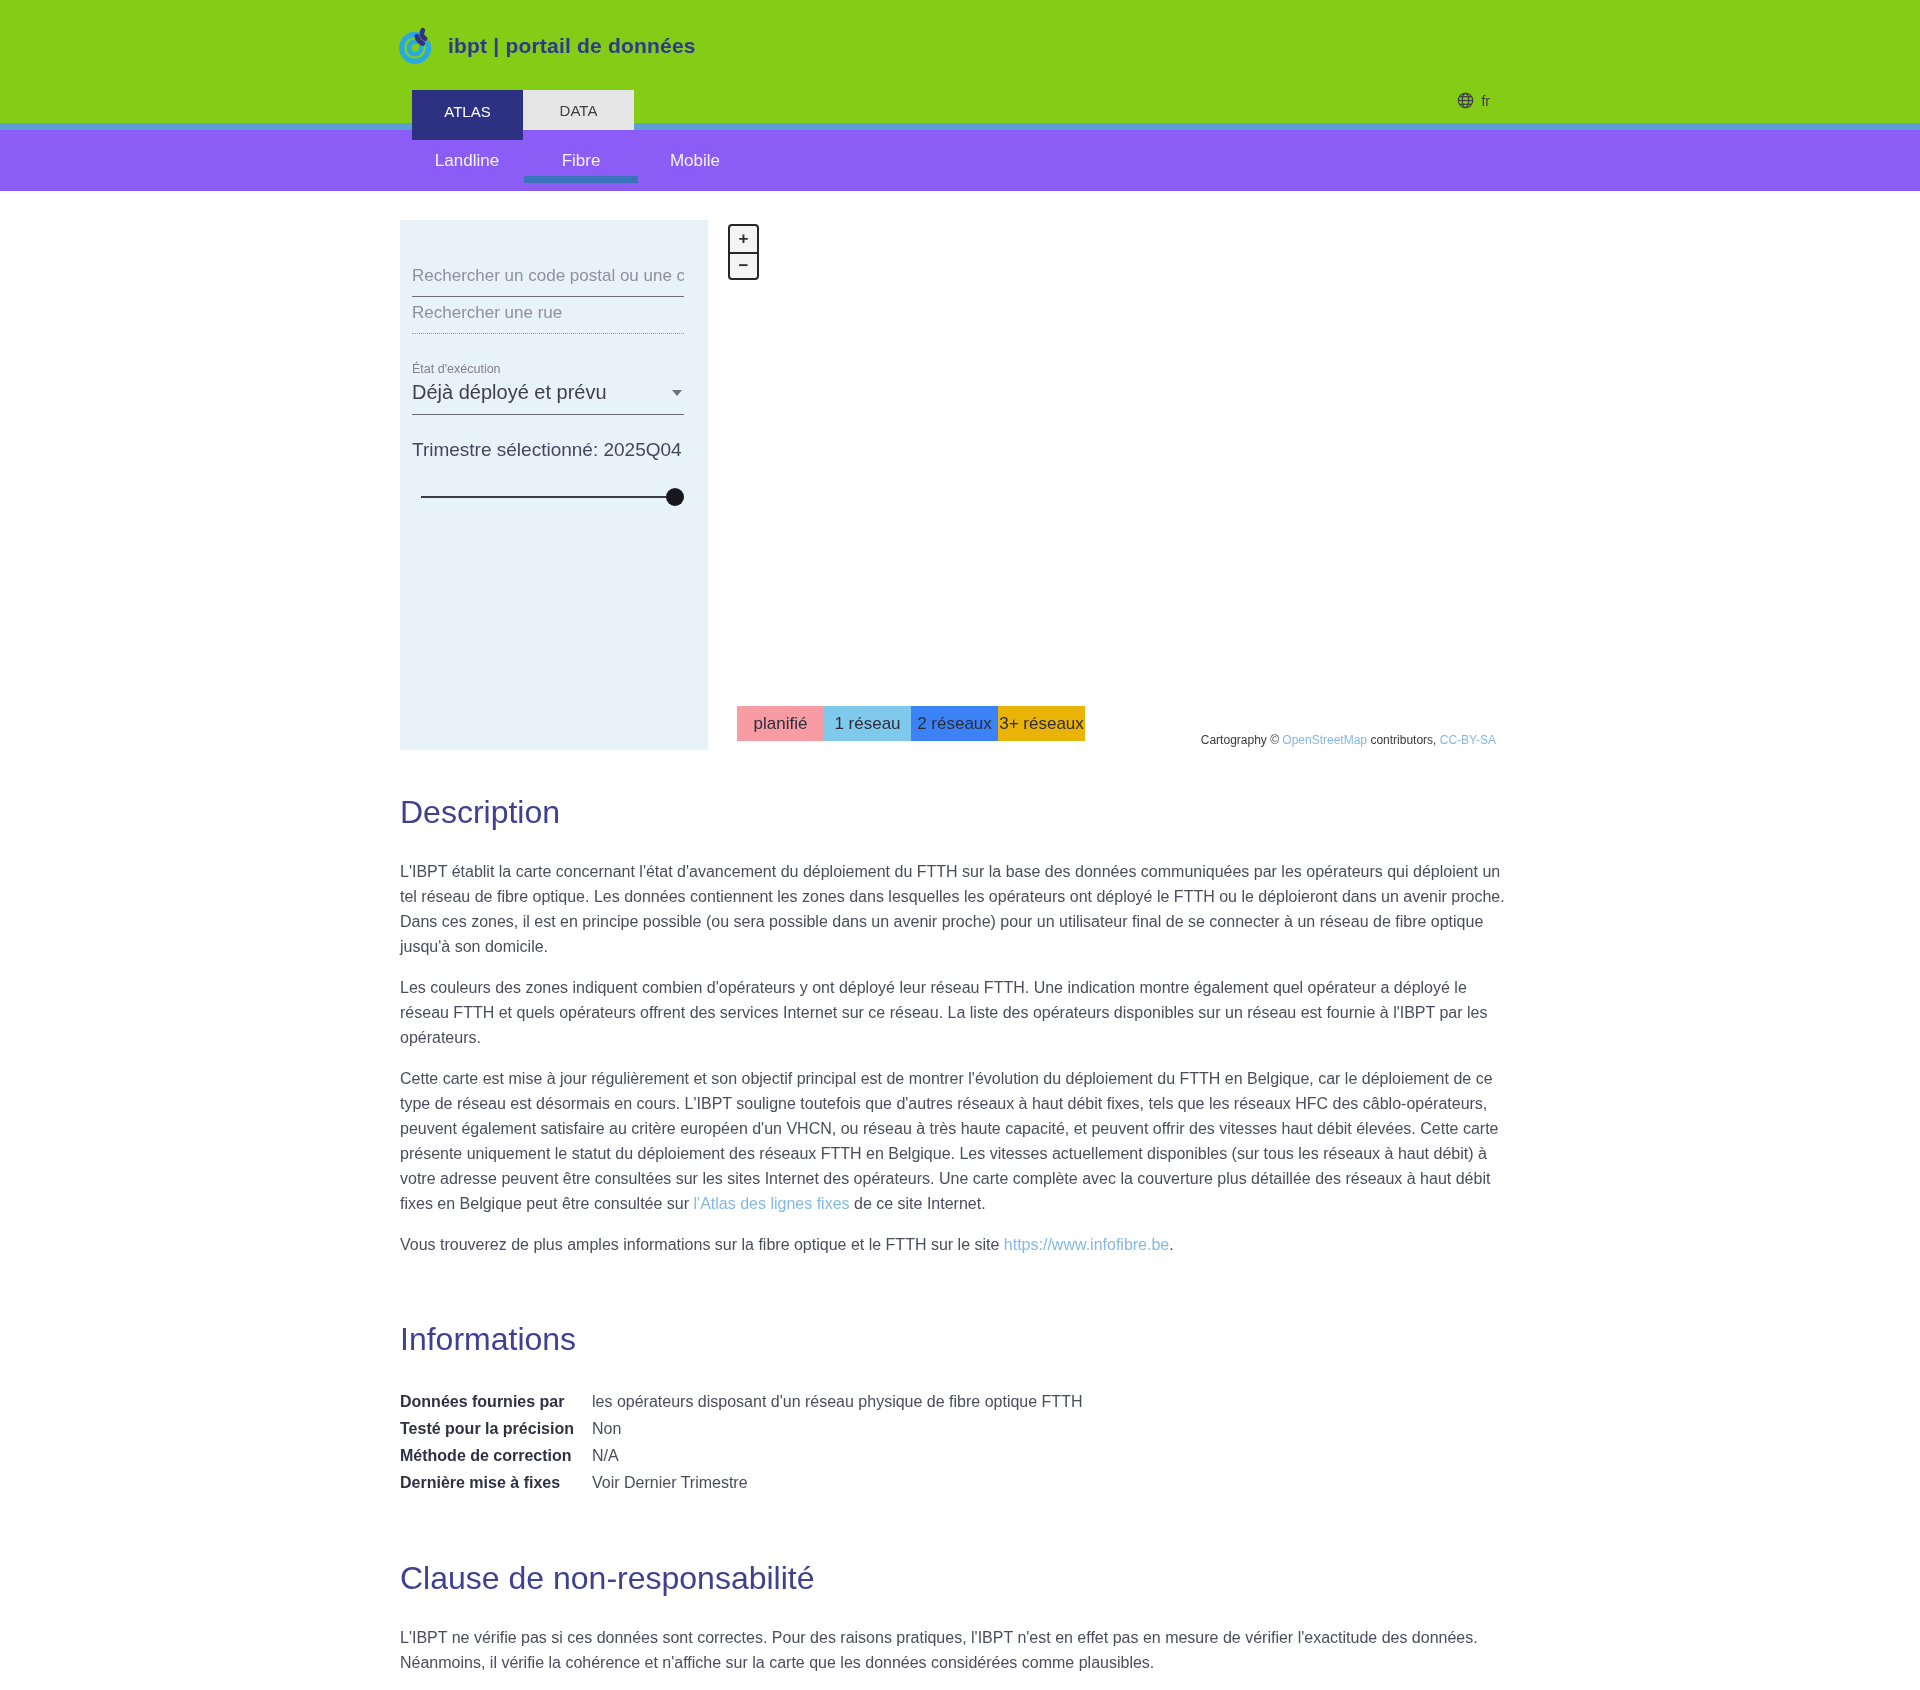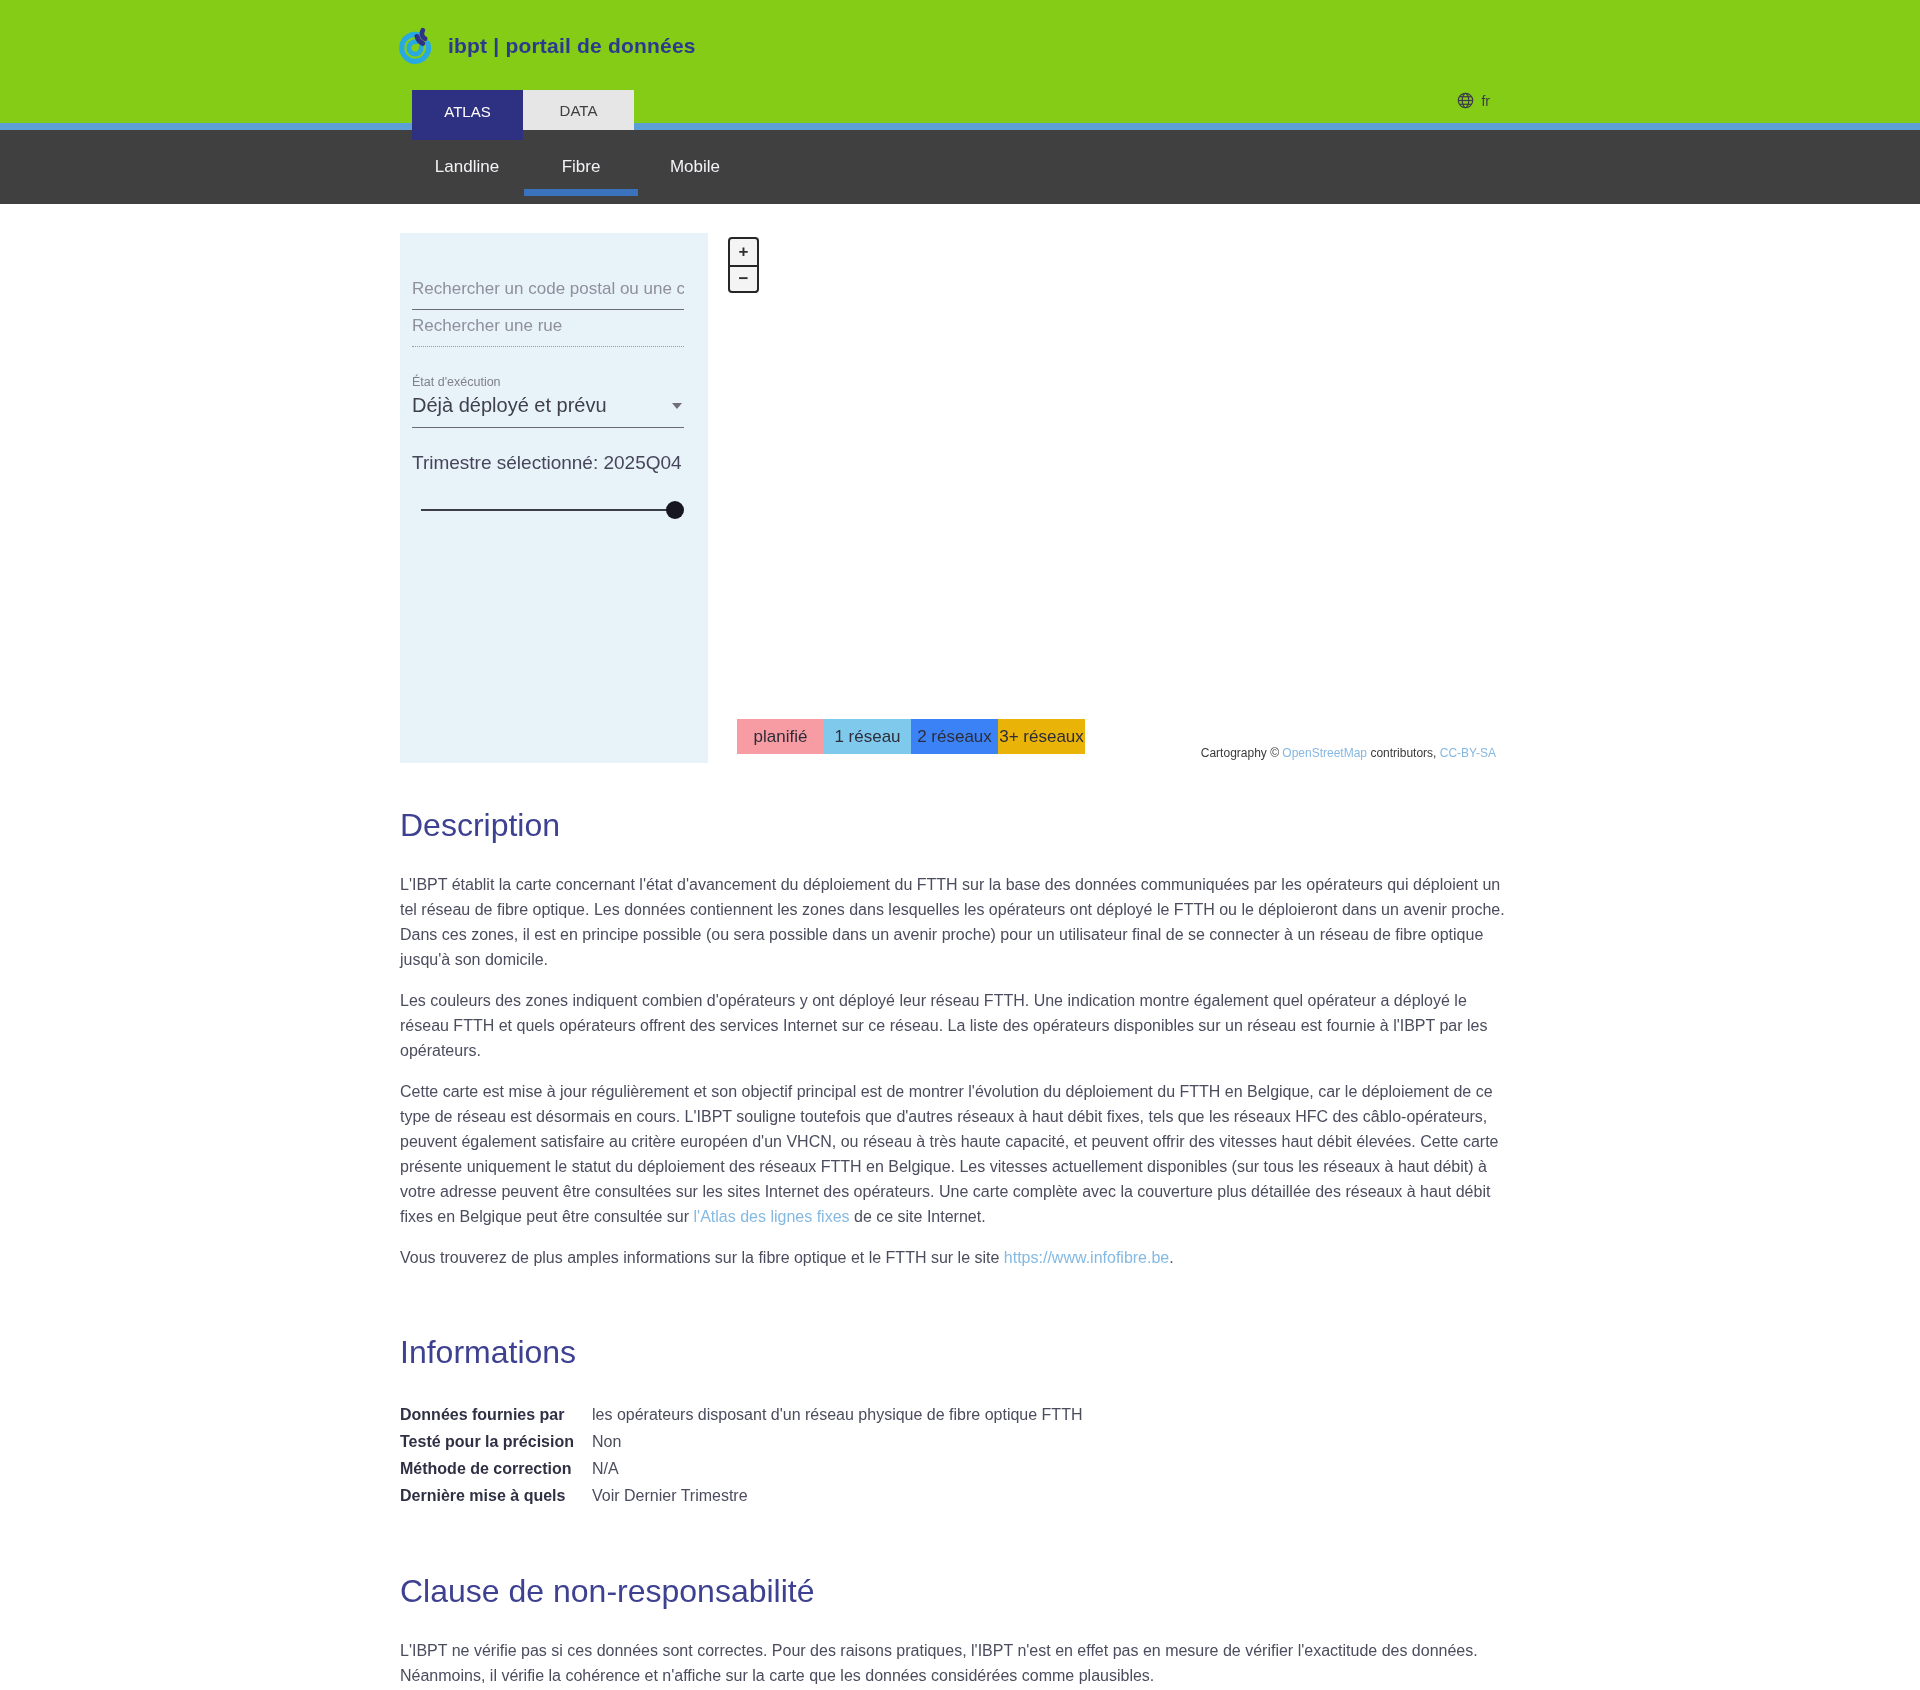--- a/index.html
+++ b/index.html
@@ -19,21 +19,21 @@
   .brand { position: absolute; top: 24px; left: -4px; display: flex; align-items: center; gap: 10px; }
   .brand-title { font-size: 21px; font-weight: bold; color: #2b3a8f; letter-spacing: 0.2px; }
   .tabs { position: absolute; bottom: -10px; left: 12px; display: flex; align-items: flex-end; z-index: 3; }
   .tab { width: 111px; display: flex; align-items: center; justify-content: center; font-size: 15px; cursor: pointer; }
   .tab.active { height: 50px; background: #2e3182; color: #ffffff; padding-bottom: 8px; }
   .tab.inactive { height: 40px; background: #e6e6e6; color: #3f3f3f; align-self: flex-start; margin-top: 0; }
   .lang { position: absolute; right: 30px; top: 92px; display: flex; align-items: center; gap: 7px; cursor: pointer; z-index: 3; }
   .lang-label { font-size: 14px; color: #3c3c4a; }
 
   
-  .navbar { height: 74px; background: #404040; }
+  .navbar { height: 61px; background: #8b5cf6; }
   .navbar .container { display: flex; height: 100%; padding-left: 10px; }
   .nav-item { width: 114px; display: flex; align-items: center; justify-content: center; color: #f2f2f7; font-size: 17px; position: relative; cursor: pointer; }
   .nav-item.active::after { content: ""; position: absolute; left: 0; right: 0; bottom: 8px; height: 7px; background: #3a73bb; }
 
   
   .map-section { display: flex; margin-top: 29px; height: 530px; }
   .filter-panel { width: 308px; background: #e8f2f9; padding: 40px 24px 0 12px; flex: none; }
   .input-line {
     display: block; width: 100%; background: transparent; border: none;
     border-bottom: 1px solid #6b6b74; font-family: "Liberation Sans", sans-serif;
@@ -173,21 +173,21 @@
     </div>
     <div class="info-row">
       <div class="info-label">Testé pour la précision</div>
       <div class="info-value">Non</div>
     </div>
     <div class="info-row">
       <div class="info-label">Méthode de correction</div>
       <div class="info-value">N/A</div>
     </div>
     <div class="info-row">
-      <div class="info-label">Dernière mise à quels</div>
+      <div class="info-label">Dernière mise à fixes</div>
       <div class="info-value">Voir Dernier Trimestre</div>
     </div>
   </div>
 </div>
 
 <div class="container content section-gap">
   <h2 class="section-title">Clause de non-responsabilité</h2>
   <p class="first">L'IBPT ne vérifie pas si ces données sont correctes. Pour des raisons pratiques, l'IBPT n'est en effet pas en mesure de vérifier l'exactitude des données. Néanmoins, il vérifie la cohérence et n'affiche sur la carte que les données considérées comme plausibles.</p>
 </div>
 

